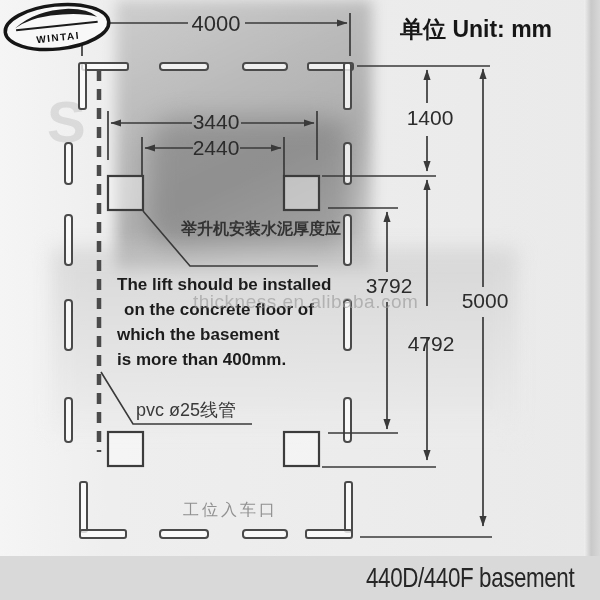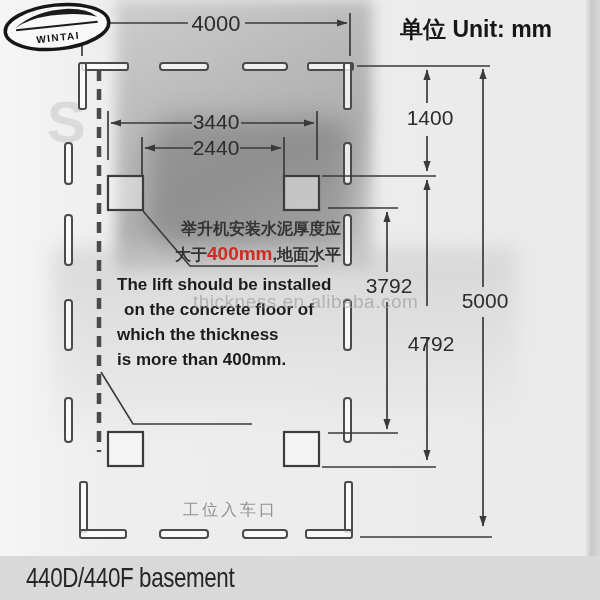--- a/index.html
+++ b/index.html
@@ -38,21 +38,21 @@
   .cn-note1{left:171px;top:219px;font-size:16px;font-weight:bold;color:#333;margin-left:10px;}
   .cn-note2{left:175px;top:243px;font-size:16px;font-weight:bold;color:#333;}
   .red-val{color:#cf2b20;font-size:19px;}
   .en-note{left:117px;top:272px;font-size:17px;font-weight:bold;color:#1c1c1c;line-height:25px;}
   .en-note .indent{padding-left:7px;}
   .watermark{left:193px;top:291px;font-size:19px;color:#9b9b9b;opacity:.65;letter-spacing:.5px;}
   .pvc-label{left:136px;top:398px;font-size:18px;color:#3a3a3a;}
   .entrance-label{left:174px;top:500px;font-size:16px;color:#909090;letter-spacing:3px;margin-left:9px;}
 
   .footer-band{position:absolute;left:0;top:556px;width:600px;height:44px;background:#d9d9d9;
-    z-index:4;display:flex;align-items:center;justify-content:flex-start;}
+    z-index:4;display:flex;align-items:center;justify-content:flex-end;}
   .footer-band .caption{font-size:28px;color:#262626;transform:scaleX(.8);letter-spacing:-.5px;}
 
   .logo{position:absolute;left:2px;top:2px;width:110px;height:50px;z-index:5;transform:rotate(-6deg);}
   .logo .logo-text{position:absolute;left:0;right:0;bottom:9px;text-align:center;
     font-size:10px;font-weight:bold;letter-spacing:1.5px;color:#0e0e0e;}
 </style>
 </head>
 <body>
 
 <div class="stage">
@@ -167,30 +167,30 @@
 
   <div class="txt dim-label dim-4000">4000</div>
   <div class="txt dim-label dim-3440">3440</div>
   <div class="txt dim-label dim-2440">2440</div>
   <div class="txt dim-label dim-1400">1400</div>
   <div class="txt dim-label dim-3792">3792</div>
   <div class="txt dim-label dim-4792">4792</div>
   <div class="txt dim-label dim-7000">5000</div>
 
   <div class="txt cn-note1">举升机安装水泥厚度应</div>
-  <div class="txt cn-note2"><span>大于</span><span class="red-val">400mm</span><span>,地面水平</span></div>
 
   <div class="txt en-note">
     <div>The lift should be installed</div>
     <div class="indent">on the concrete floor of</div>
-    <div>which the thickness</div>
+    <div>which the basement</div>
     <div>is more than 400mm.</div>
   </div>
 
   <div class="txt watermark">thickness.en.alibaba.com</div>
+  <div class="txt pvc-label">pvc ø25线管</div>
   <div class="txt entrance-label">工位入车口</div>
 
   <div class="footer-band">
     <span class="caption">440D/440F basement</span>
   </div>
 
   <div class="logo">
     <svg width="110" height="50" viewBox="0 0 110 50">
       <ellipse cx="55" cy="25" rx="52" ry="22" fill="#f8f8f8" stroke="#161616" stroke-width="3.5"></ellipse>
       <path d="M13,22 Q35,6 68,8 Q88,10 96,19 Q78,12 50,13 Q27,14 13,22 Z" fill="#1b1b1b"></path>

